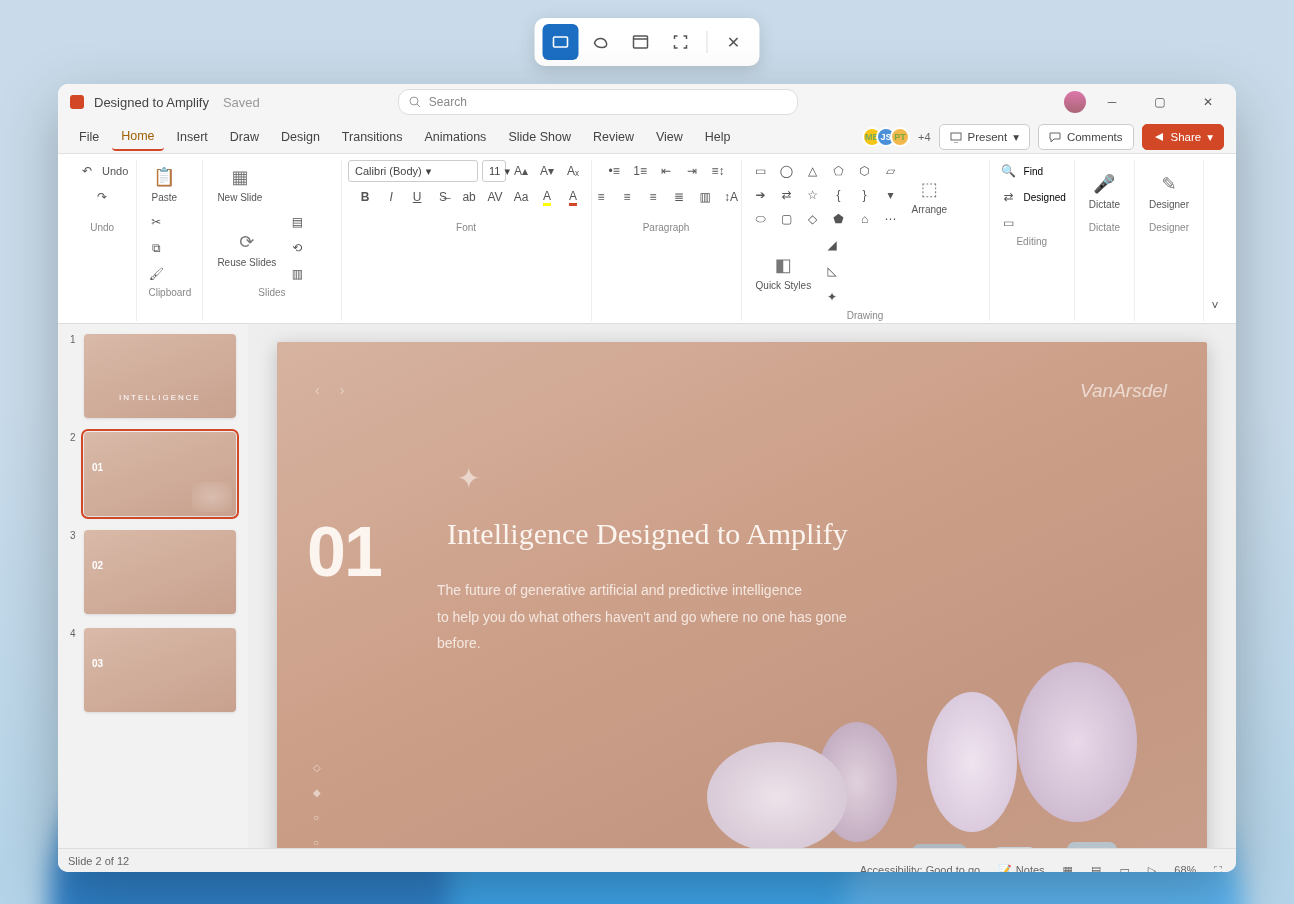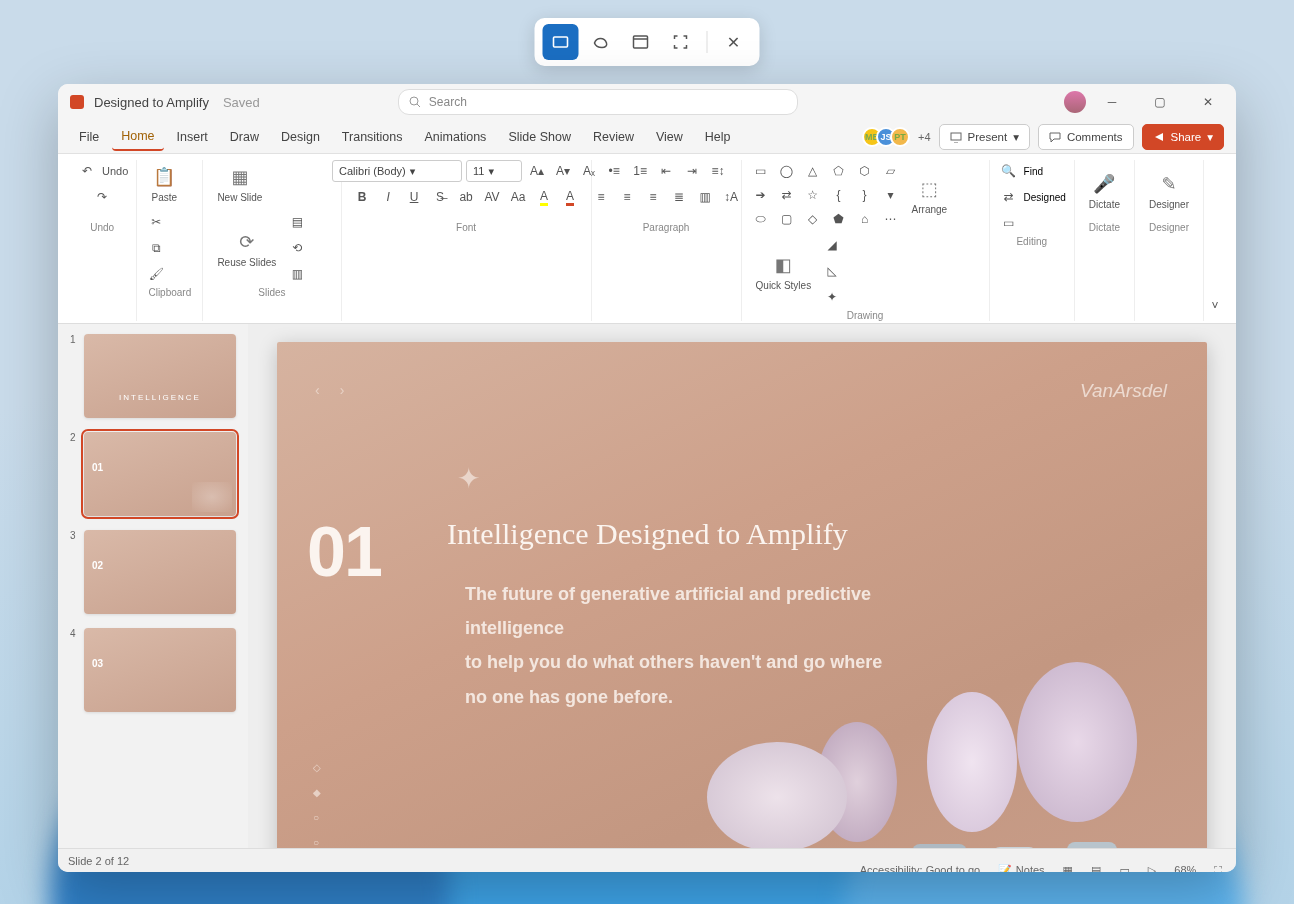--- a/index.html
+++ b/index.html
@@ -88,21 +88,21 @@
 
   .stage { flex:1; display:flex; align-items:flex-start; justify-content:center; padding:18px 20px 10px; overflow:auto;}
   .slide {
     width:930px; height:540px; background:linear-gradient(155deg,#d6b3a0 0%,#cda08a 40%,#c39781 70%,#c89d89 100%);
     border-radius:2px; box-shadow:0 4px 20px rgba(0,0,0,.2); position:relative; color:#fbf4ef; overflow:hidden;
   }
   .slide-nav{ position:absolute; top:40px; left:38px; display:flex; gap:20px; opacity:.5; font-size:14px;}
   .slide-brand{ position:absolute; top:38px; right:40px; font-size:19px; font-style:italic; opacity:.7; }
   .slide-01{ position:absolute; left:30px; top:170px; font-size:70px; font-weight:800; letter-spacing:-2px; }
   .slide-title{ position:absolute; left:170px; top:175px; font-size:30px; font-family:Liberation Serif, serif; }
-  .slide-body{ position:absolute; left:188px; top:235px; font-size:18px; line-height:1.9; opacity:.85; max-width:420px;font-weight:bold;}
+  .slide-body{ position:absolute; left:160px; top:235px; font-size:14px; line-height:1.9; opacity:.85; max-width:420px;}
   .slide-plus{ position:absolute; left:180px; top:120px; font-size:28px; opacity:.6; }
   .slide-dots{ position:absolute; left:36px; bottom:34px; display:flex; flex-direction:column; gap:14px; font-size:10px; opacity:.6;}
   
   .plants { position:absolute; right:10px; bottom:0; width:480px; height:280px; }
   .pot { position:absolute; bottom:0; border-radius:8px 8px 14px 14px; }
   .foliage { position:absolute; border-radius:50%; }
 
   
   .statusbar { height:24px; background:#f1f1f1; border-top:1px solid #ddd; display:flex; align-items:center; padding:0 10px; font-size:11px; color:#666; gap:14px;}
   .statusbar .right{ margin-left:auto; display:flex; align-items:center; gap:10px;margin-top:19px;}
@@ -250,24 +250,24 @@
         <div class="col2">
           <div class="rbtn">▤</div>
           <div class="rbtn">⟲</div>
           <div class="rbtn">▥</div>
         </div>
       </div>
       <div class="rgroup-label">Slides</div>
     </div>
 
     <div class="rgroup" style="min-width:250px">
-      <div class="rgroup-body col2" style="align-items:center">
+      <div class="rgroup-body col2" style="align-items:flex-end">
         <div class="row">
           <div class="fontcombo" style="width:130px"><span>Calibri (Body)</span> ▾</div>
-          <div class="fontcombo" style="width:56px"><span>11</span> ▾</div>
+          <div class="fontcombo" style="width:24px"><span>11</span> ▾</div>
           <div class="rbtn">A▴</div>
           <div class="rbtn">A▾</div>
           <div class="rbtn">Aₓ</div>
         </div>
         <div class="row">
           <div class="rbtn">
               <b>B</b>
             </div>
           <div class="rbtn">
               <i>I</i>

